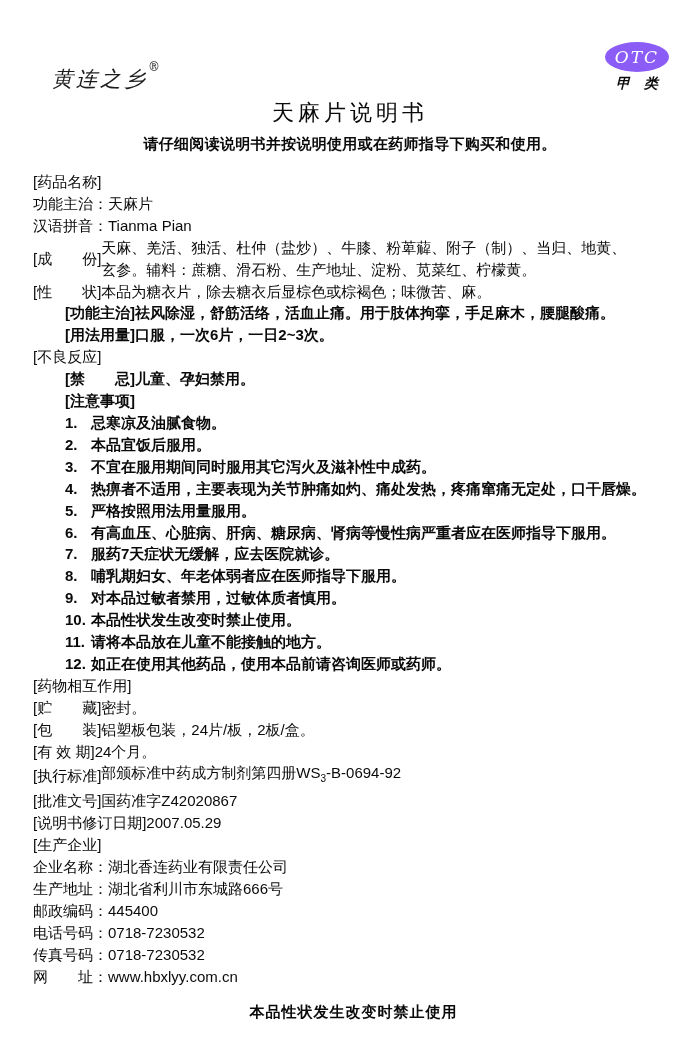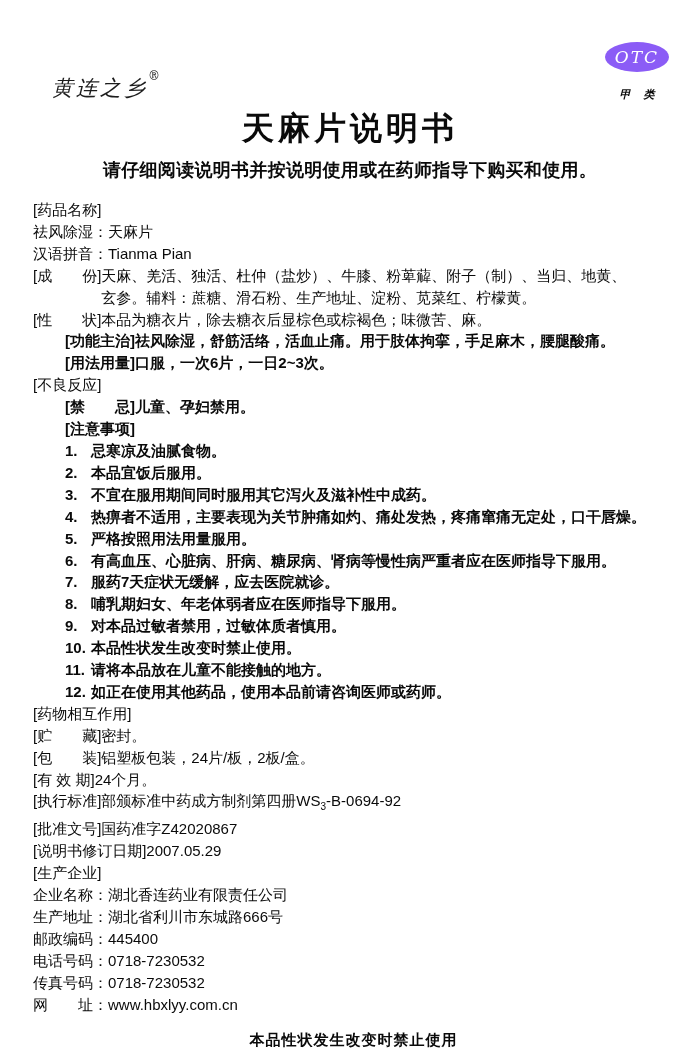--- a/index.html
+++ b/index.html
@@ -11,25 +11,25 @@
   }
   .header { display:flex; justify-content:space-between; align-items:flex-end; padding:46px 31px 0 52px;font-style:italic; }
   .brand { font-family:"DejaVu Serif","Liberation Serif",serif; font-size:21px; letter-spacing:3px; color:#1c1c1c; }
   .brand sup { font-size:12px; letter-spacing:0; position:relative; top:-7px; }
   .otc-badge { display:flex; flex-direction:column; align-items:center; margin-top:-4px; }
   .otc-ellipse {
     width:64px; height:30px; background:#8b5cf6; border-radius:50%;
     display:flex; align-items:center; justify-content:center;
     color:#ffffff; font-family:"DejaVu Serif","Liberation Serif",serif; font-size:17px; letter-spacing:2px;
   }
-  .otc-class { margin-top:15px; font-size:11px; font-weight:bold; letter-spacing:5px; padding-left:5px; white-space:pre; }
-  .title { text-align:center; font-family:"DejaVu Serif","Liberation Serif",serif; font-weight:700; font-size:32px; letter-spacing:4px; margin-top:5px; }
-  .subtitle { text-align:center; font-size:18px; font-weight:bold; margin-top:7px; letter-spacing:0.3px; }
+  .otc-class { margin-top:3px; font-size:14px; font-weight:bold; letter-spacing:5px; padding-left:5px; white-space:pre; }
+  .title { text-align:center; font-family:"DejaVu Serif","Liberation Serif",serif; font-weight:400; font-size:22px; letter-spacing:4px; margin-top:5px; }
+  .subtitle { text-align:center; font-size:15px; font-weight:bold; margin-top:7px; letter-spacing:0.3px; }
   .content { padding:17px 26px 0 33px; font-size:15px; line-height:21.9px; }
-  .line { display:flex; align-items:flex-start; }
+  .line { display:flex; align-items:center; }
   .lbl { white-space:pre; flex:none; }
   .val { flex:1 1 auto; }
   .bold { font-weight:bold;padding-left:32px; }
   .item { display:flex; }
   .item .num { flex:none; width:26px; white-space:pre; }
   .item .txt { flex:1; }
   sub.std { font-size:10px; vertical-align:sub; }
   .footer { text-align:center; font-weight:bold; font-size:15px; margin-top:13px; letter-spacing:1px; }
 </style>
 </head>
@@ -50,21 +50,21 @@
   <div class="title">天麻片说明书</div>
   <div class="subtitle">请仔细阅读说明书并按说明使用或在药师指导下购买和使用。</div>
 
   <div class="content">
 
     <div class="line">
       <span class="lbl">[药品名称]</span>
     </div>
 
     <div class="line">
-      <span class="lbl">祛风除湿：</span>
+      <span class="lbl">功能主治：</span>
       <span class="val">天麻片</span>
     </div>
 
     <div class="line">
       <span class="lbl">汉语拼音：</span>
       <span class="val">Tianma Pian</span>
     </div>
 
     <div class="line">
       <span class="lbl">[成　　份]</span>

